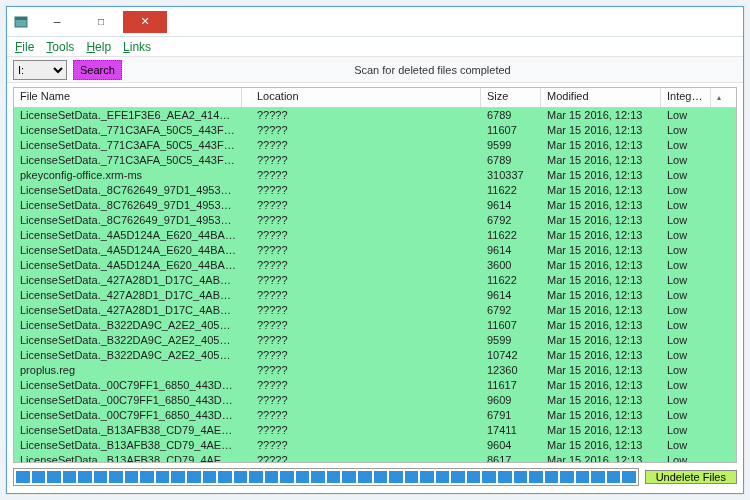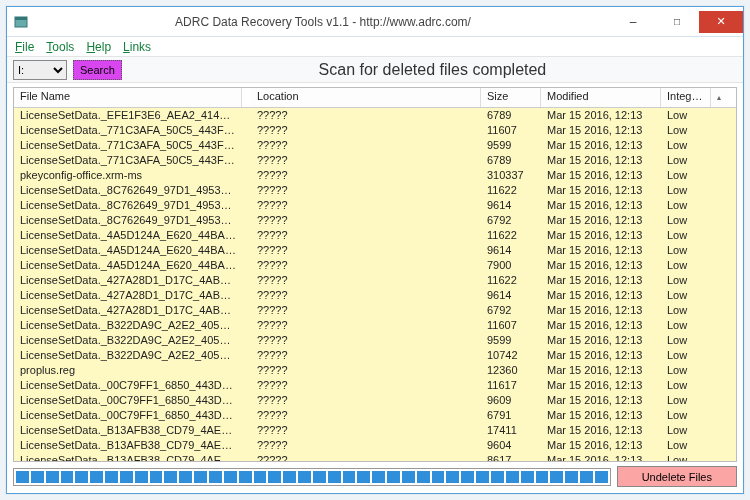--- a/index.html
+++ b/index.html
@@ -76,30 +76,30 @@
     border:1px solid #888;
   }
   .toolbar button.search {
     font-size: 11px; height:20px;
     padding: 0 6px;
     border:1px dotted #555;
     background:#d946ef;
     cursor:pointer;
   }
   .toolbar .status {
-    flex:1; text-align:center; color:#333; font-size:16px;
+    flex:1; text-align:center; color:#333; font-size:11px;
   }
   
   .table-wrap {
     flex: 1;
     margin: 4px 6px 0 6px;
     border: 1px solid #bbb;
     display:flex; flex-direction:column;
     overflow:hidden;
-    background:#fef9c3;
+    background:#86efac;
   }
   .thead {
     display:flex;
     flex:0 0 20px;
     background:#fff;
     border-bottom: 1px solid #ccc;
   }
   .th, .td {
     padding: 2px 6px;
     overflow:hidden;
@@ -150,43 +150,42 @@
     padding:2px;
   }
   .progress .seg {
     flex:1;
     background:#2f8fdb;
   }
   .footer label { font-size:11px; display:flex; align-items:center; gap:3px; white-space:nowrap;}
   .footer input[type=checkbox]{ width:12px; height:12px;}
   .footer button.undelete {
     font-size:11px;
-    height:21px;
-    padding: 0 24px;
+    height:14px;
+    padding: 0 10px;
     border:1px solid #888;
-    background:#fca5a5;
+    background:#bef264;
     cursor:pointer;
   }
   .sort-caret::after { content:" \25B4"; font-size:8px; color:#666;}
   ::-webkit-scrollbar { width: 16px; background:#f0f0f0;}
   ::-webkit-scrollbar-thumb { background:#c9c9c9; border:1px solid #aaa;}
 </style>
 </head>
 <body>
 
 <div class="window">
 
   <div class="titlebar">
     <div class="icon">
       <svg width="16" height="16" viewBox="0 0 16 16">
           <rect x="2" y="3" width="12" height="10" fill="#6aa" stroke="#377"></rect>
           <rect x="2" y="3" width="12" height="3" fill="#377"></rect>
         </svg>
     </div>
-    <div class="title">ADRC Data Recovery Tools v1.1 - http://www.adrc.com/</div>
     <div class="winbtns">
       <div class="winbtn min"></div>
       <div class="winbtn max"></div>
       <div class="winbtn close"></div>
     </div>
   </div>
 
   <div class="menubar">
     <span><u>F</u>ile</span>
     <span><u>T</u>ools</span>
@@ -278,21 +277,21 @@
         <div class="row">
           <div class="td col-name">LicenseSetData._4A5D124A_E620_44BA_B6FF...</div>
           <div class="td col-loc">?????</div>
           <div class="td col-size">9614</div>
           <div class="td col-mod">Mar 15 2016, 12:13</div>
           <div class="td col-int">Low</div>
         </div>
         <div class="row">
           <div class="td col-name">LicenseSetData._4A5D124A_E620_44BA_B6FF...</div>
           <div class="td col-loc">?????</div>
-          <div class="td col-size">7900</div>
+          <div class="td col-size">3600</div>
           <div class="td col-mod">Mar 15 2016, 12:13</div>
           <div class="td col-int">Low</div>
         </div>
         <div class="row">
           <div class="td col-name">LicenseSetData._427A28D1_D17C_4ABF_B717...</div>
           <div class="td col-loc">?????</div>
           <div class="td col-size">11622</div>
           <div class="td col-mod">Mar 15 2016, 12:13</div>
           <div class="td col-int">Low</div>
         </div>

